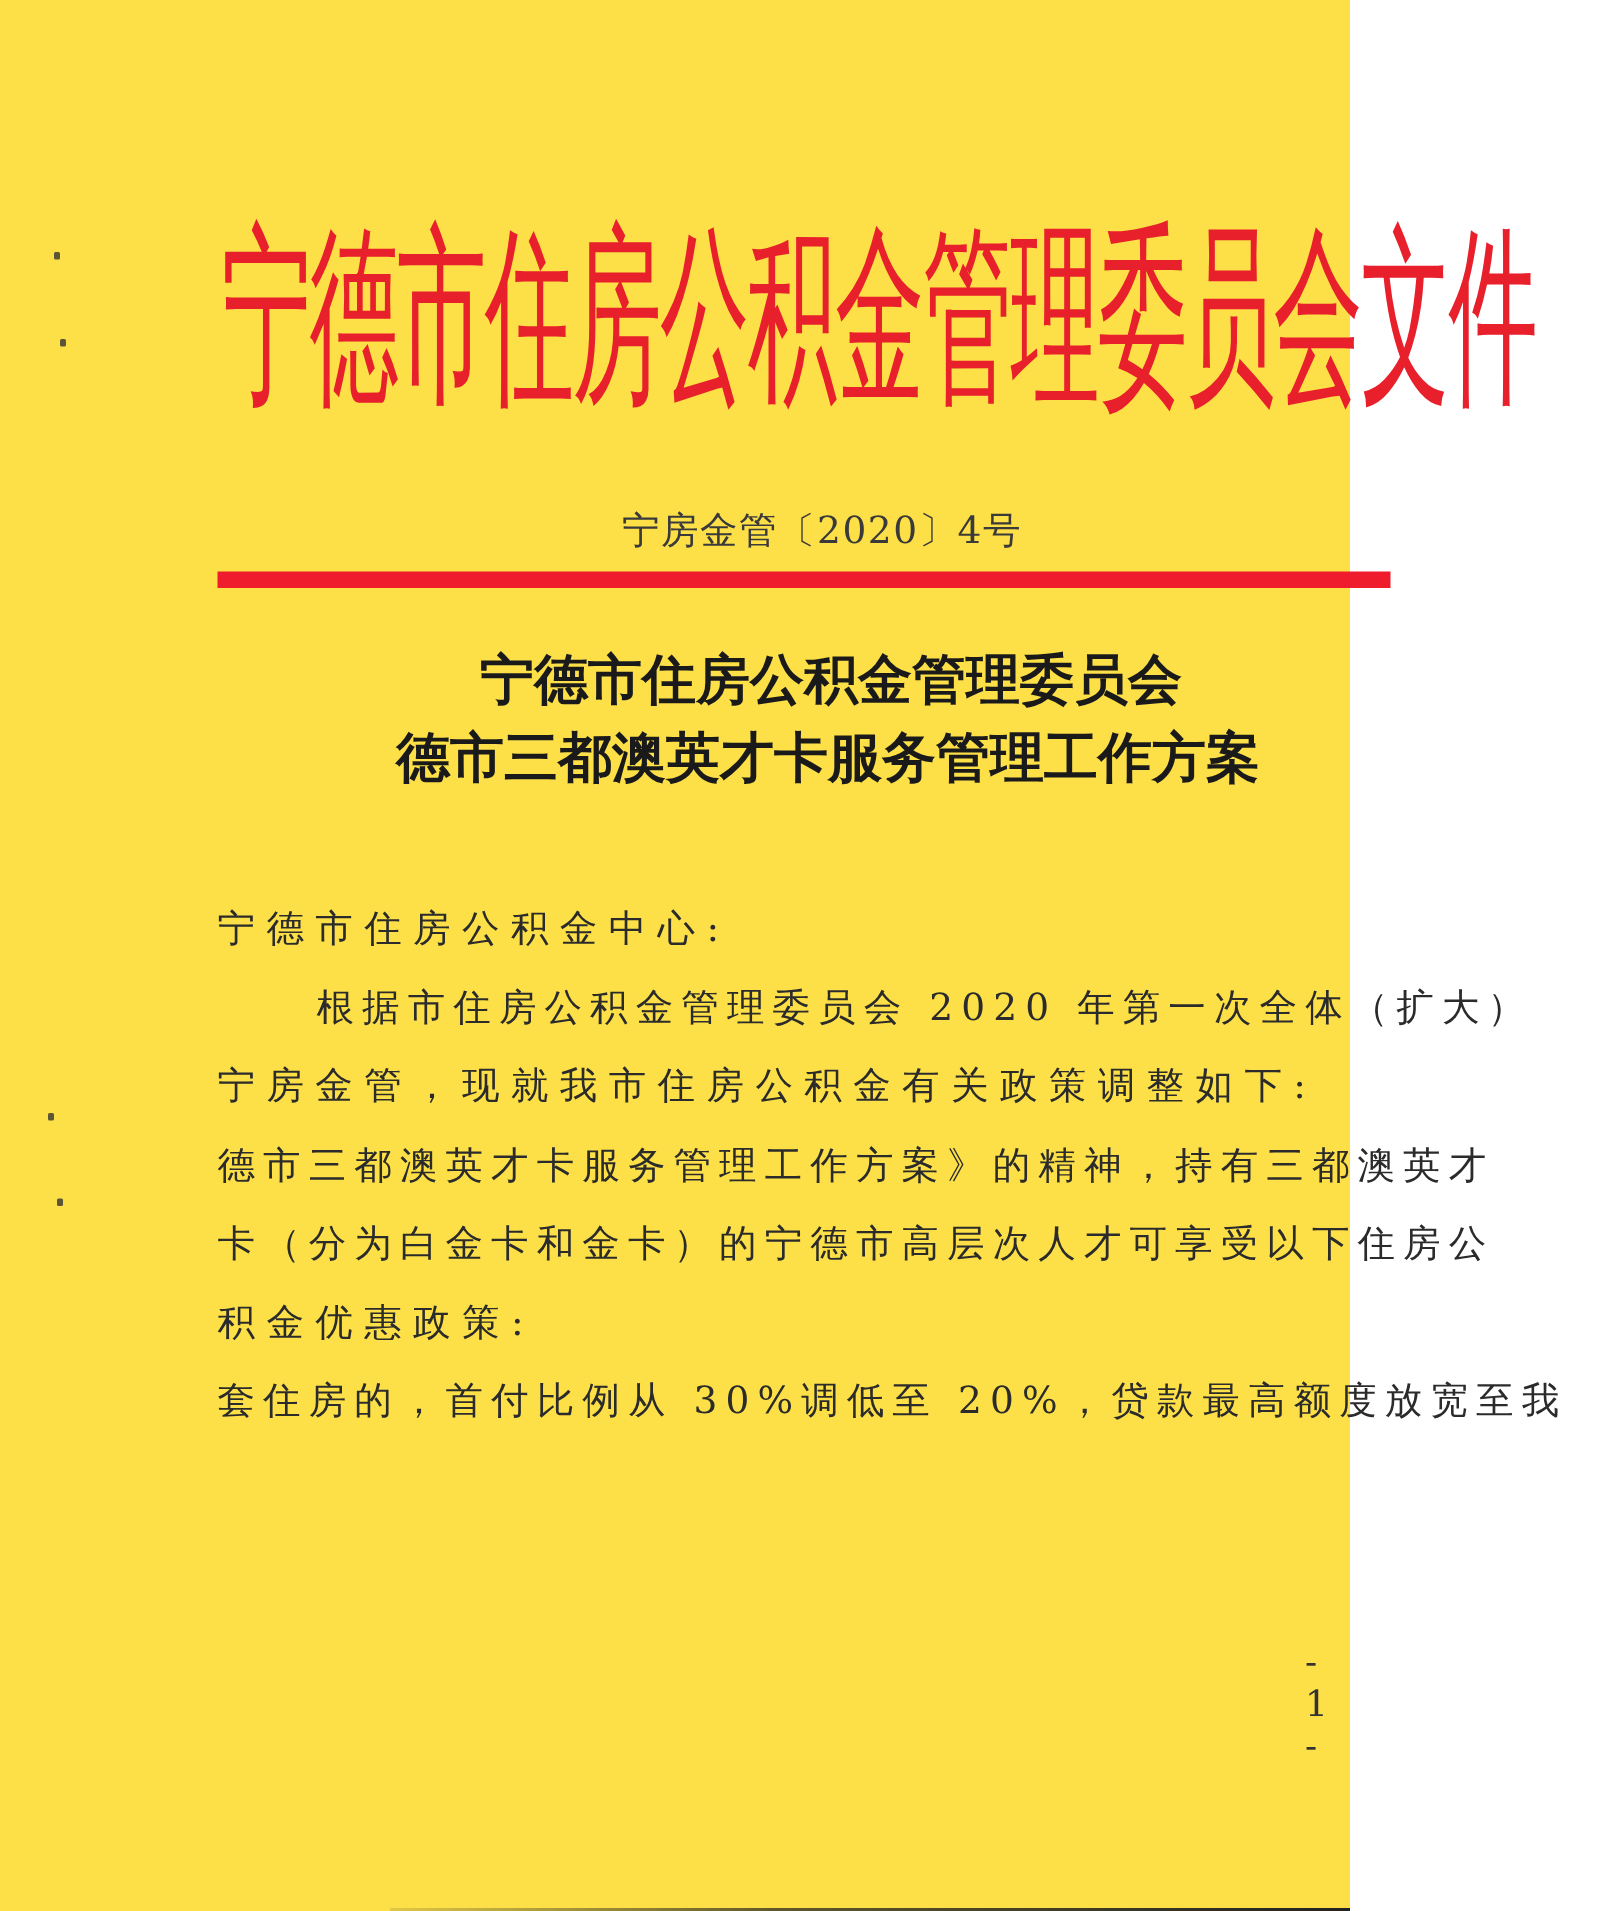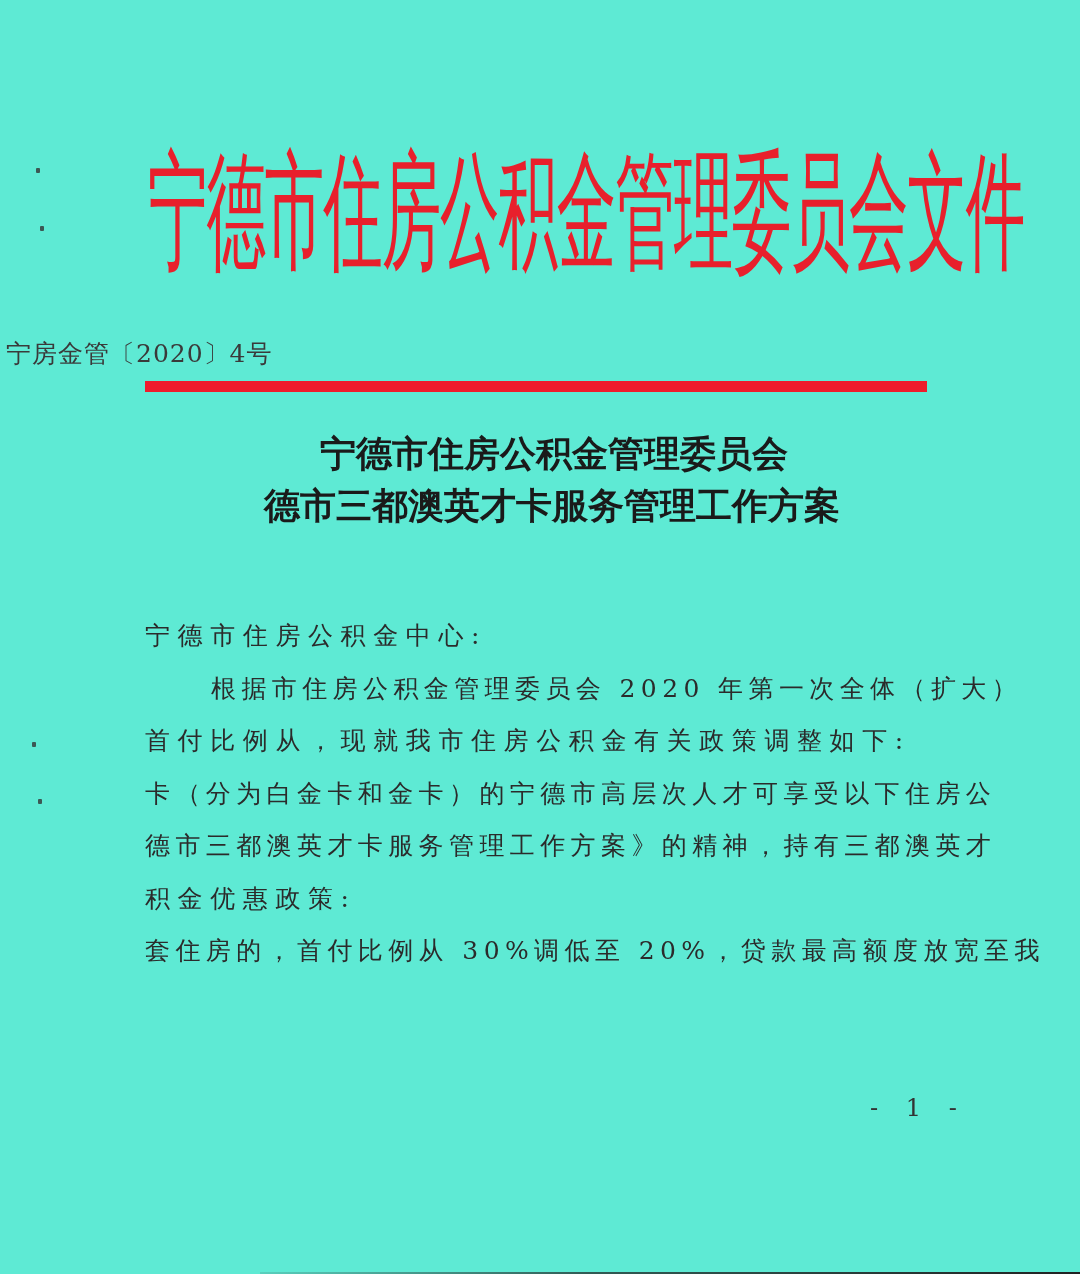--- a/index.html
+++ b/index.html
@@ -11,23 +11,23 @@
       width: 1080px;
       height: 1274px;
       position: relative;
       overflow: hidden;
       font-family: "DejaVu Serif", "Liberation Serif", serif;
       color: #2a2a2a;
     }
     .page {
       position: absolute;
       left: 0; top: 0;
-      width: 1080px;
+      width: 900px;
       height: 1274px;
-      background: #5eead4;
+      background: #fde047;
     }
     .margin-mark {
       position: absolute;
       width: 4px;
       height: 5px;
       background: #333;
       border-radius: 1px;
       opacity: 0.8;
     }
     .bottom-strip {
@@ -60,27 +60,27 @@
       transform: scale(0.99, 2.15);
       font-weight: normal;
     }
 
     
     .doc-number {
       position: absolute;
       left: 0;
       width: 1080px;
       top: 337px;
-      text-align: left;
+      text-align: center;
       font-family: "DejaVu Serif", "Liberation Serif", serif;
       font-size: 25px;
       line-height: 34px;
       color: #3a3a3a;
       letter-spacing: 1px;
-      padding-left: 6px;
+      padding-left: 16px;
       box-sizing: border-box;
     }
 
     .red-rule {
       position: absolute;
       left: 145px;
       top: 381px;
       width: 782px;
       height: 11px;
       background: #ee1c2c;
@@ -101,21 +101,21 @@
       padding-left: 12px;
     }
     .title .line { display: block; letter-spacing: 0px; }
     .title .line1 { padding-left: 4px; }
     .title .line2 { margin-top: 2px; }
 
     
     .body {
       position: absolute;
       left: 145px;
-      top: 610px;
+      top: 593px;
       width: 810px;
       font-family: "DejaVu Serif", "Liberation Serif", serif;
       font-size: 25px;
       color: #2b2b2b;
     }
     .body p {
       margin: 0;
       line-height: 52.5px;
       letter-spacing: 7.6px;
       white-space: nowrap;
@@ -159,23 +159,23 @@
   <div class="red-rule"></div>
 
   <div class="title">
     <span class="line line1">宁德市住房公积金管理委员会</span>
     <span class="line line2">德市三都澳英才卡服务管理工作方案</span>
   </div>
 
   <div class="body">
     <p>宁德市住房公积金中心:</p>
     <p class="indent tight">根据市住房公积金管理委员会 2020 年第一次全体（扩大）</p>
-    <p>首付比例从，现就我市住房公积金有关政策调整如下:</p>
+    <p>宁房金管，现就我市住房公积金有关政策调整如下:</p>
+    <p class="tight">德市三都澳英才卡服务管理工作方案》的精神，持有三都澳英才</p>
     <p class="tight">卡（分为白金卡和金卡）的宁德市高层次人才可享受以下住房公</p>
-    <p class="tight">德市三都澳英才卡服务管理工作方案》的精神，持有三都澳英才</p>
     <p>积金优惠政策:</p>
     <p class="tight">套住房的，首付比例从 30%调低至 20%，贷款最高额度放宽至我</p>
   </div>
 
   <div class="page-number">- 1 -</div>
 
   <div class="bottom-strip"></div>
 </div>
 
 </body></html>

